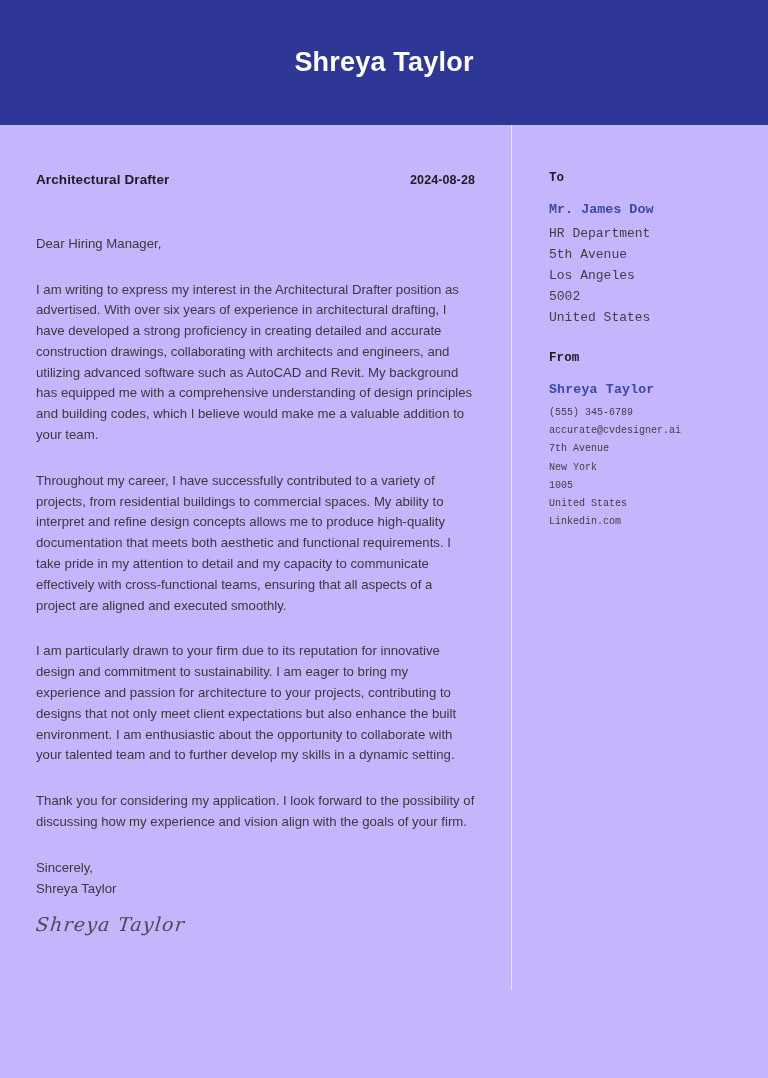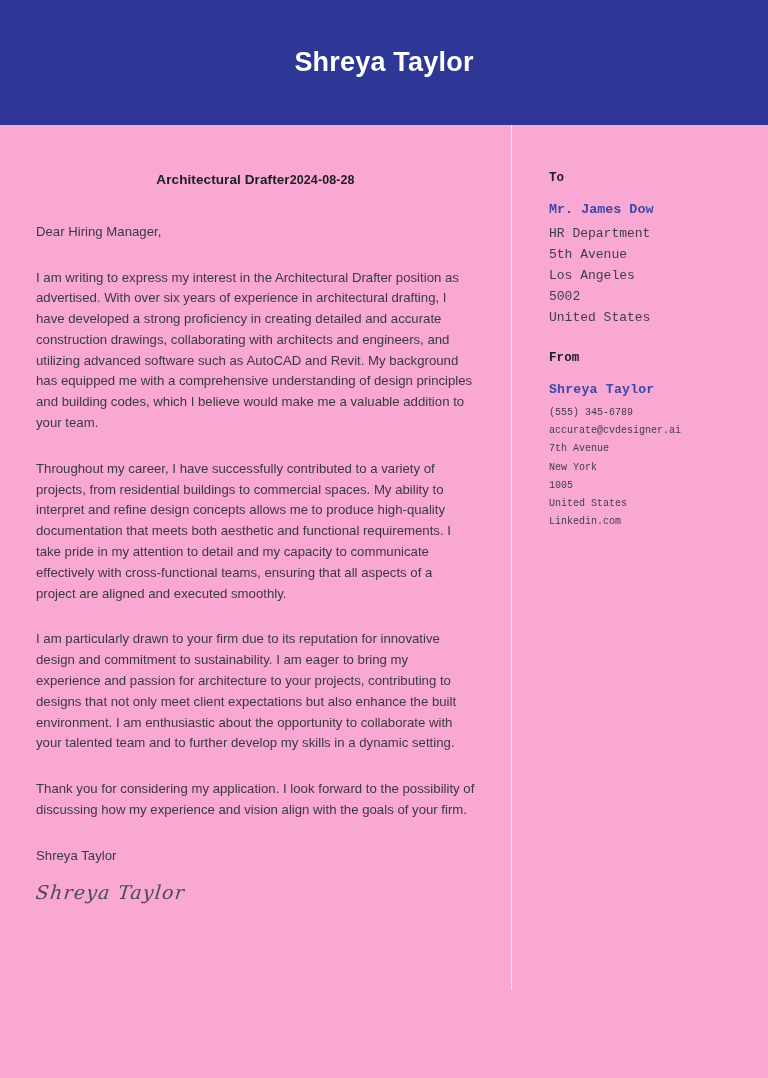--- a/index.html
+++ b/index.html
@@ -8,21 +8,21 @@
     background: #ffffff;
   }
   body {
     font-family: "Liberation Sans", sans-serif;
     -webkit-font-smoothing: antialiased;
   }
   .page {
     position: relative;
     width: 768px;
     height: 1078px;
-    background: #f9a8d4;
+    background: #c4b5fd;
     overflow: hidden;
   }
 
   
   .header {
     height: 125px;
     background: #2E3795;
     display: flex;
     align-items: center;
     justify-content: center;
@@ -57,22 +57,22 @@
     flex: 1;
     box-sizing: border-box;
     padding: 46px 24px 0 37px;
     font-family: Liberation Mono, monospace;
   }
 
   
   .meta-row {
     display: flex;
     align-items: baseline;
-    justify-content: center;
-    margin-bottom: 35px;
+    justify-content: space-between;
+    margin-bottom: 47px;
   }
   .job-title {
     font-size: 13.5px;
     font-weight: bold;
     color: #1d1d1f;
     letter-spacing: 0.1px;
   }
   .letter-date {
     font-size: 12.5px;
     font-weight: bold;
@@ -168,20 +168,21 @@
 
       <p class="para">I am writing to express my interest in the Architectural Drafter position as advertised. With over six years of experience in architectural drafting, I have developed a strong proficiency in creating detailed and accurate construction drawings, collaborating with architects and engineers, and utilizing advanced software such as AutoCAD and Revit. My background has equipped me with a comprehensive understanding of design principles and building codes, which I believe would make me a valuable addition to your team.</p>
 
       <p class="para">Throughout my career, I have successfully contributed to a variety of projects, from residential buildings to commercial spaces. My ability to interpret and refine design concepts allows me to produce high-quality documentation that meets both aesthetic and functional requirements. I take pride in my attention to detail and my capacity to communicate effectively with cross-functional teams, ensuring that all aspects of a project are aligned and executed smoothly.</p>
 
       <p class="para">I am particularly drawn to your firm due to its reputation for innovative design and commitment to sustainability. I am eager to bring my experience and passion for architecture to your projects, contributing to designs that not only meet client expectations but also enhance the built environment. I am enthusiastic about the opportunity to collaborate with your talented team and to further develop my skills in a dynamic setting.</p>
 
       <p class="para">Thank you for considering my application. I look forward to the possibility of discussing how my experience and vision align with the goals of your firm.</p>
 
       <div class="signoff">
+        <div>Sincerely,</div>
         <div>Shreya Taylor</div>
       </div>
 
       <div class="signature-script">Shreya Taylor</div>
     </div>
 
     <div class="divider"></div>
 
     <div class="col-side">
 

